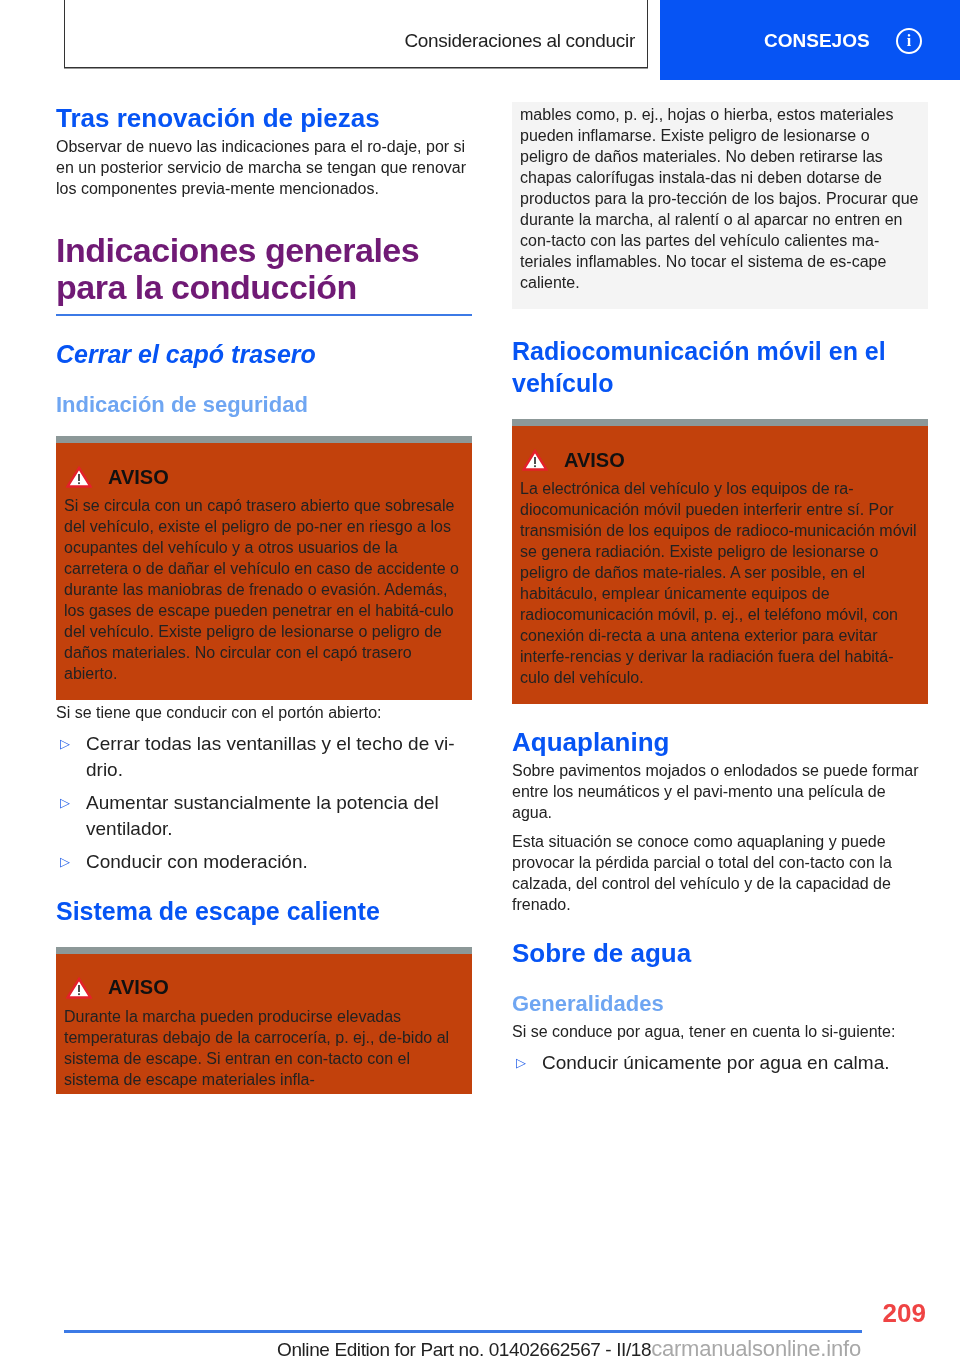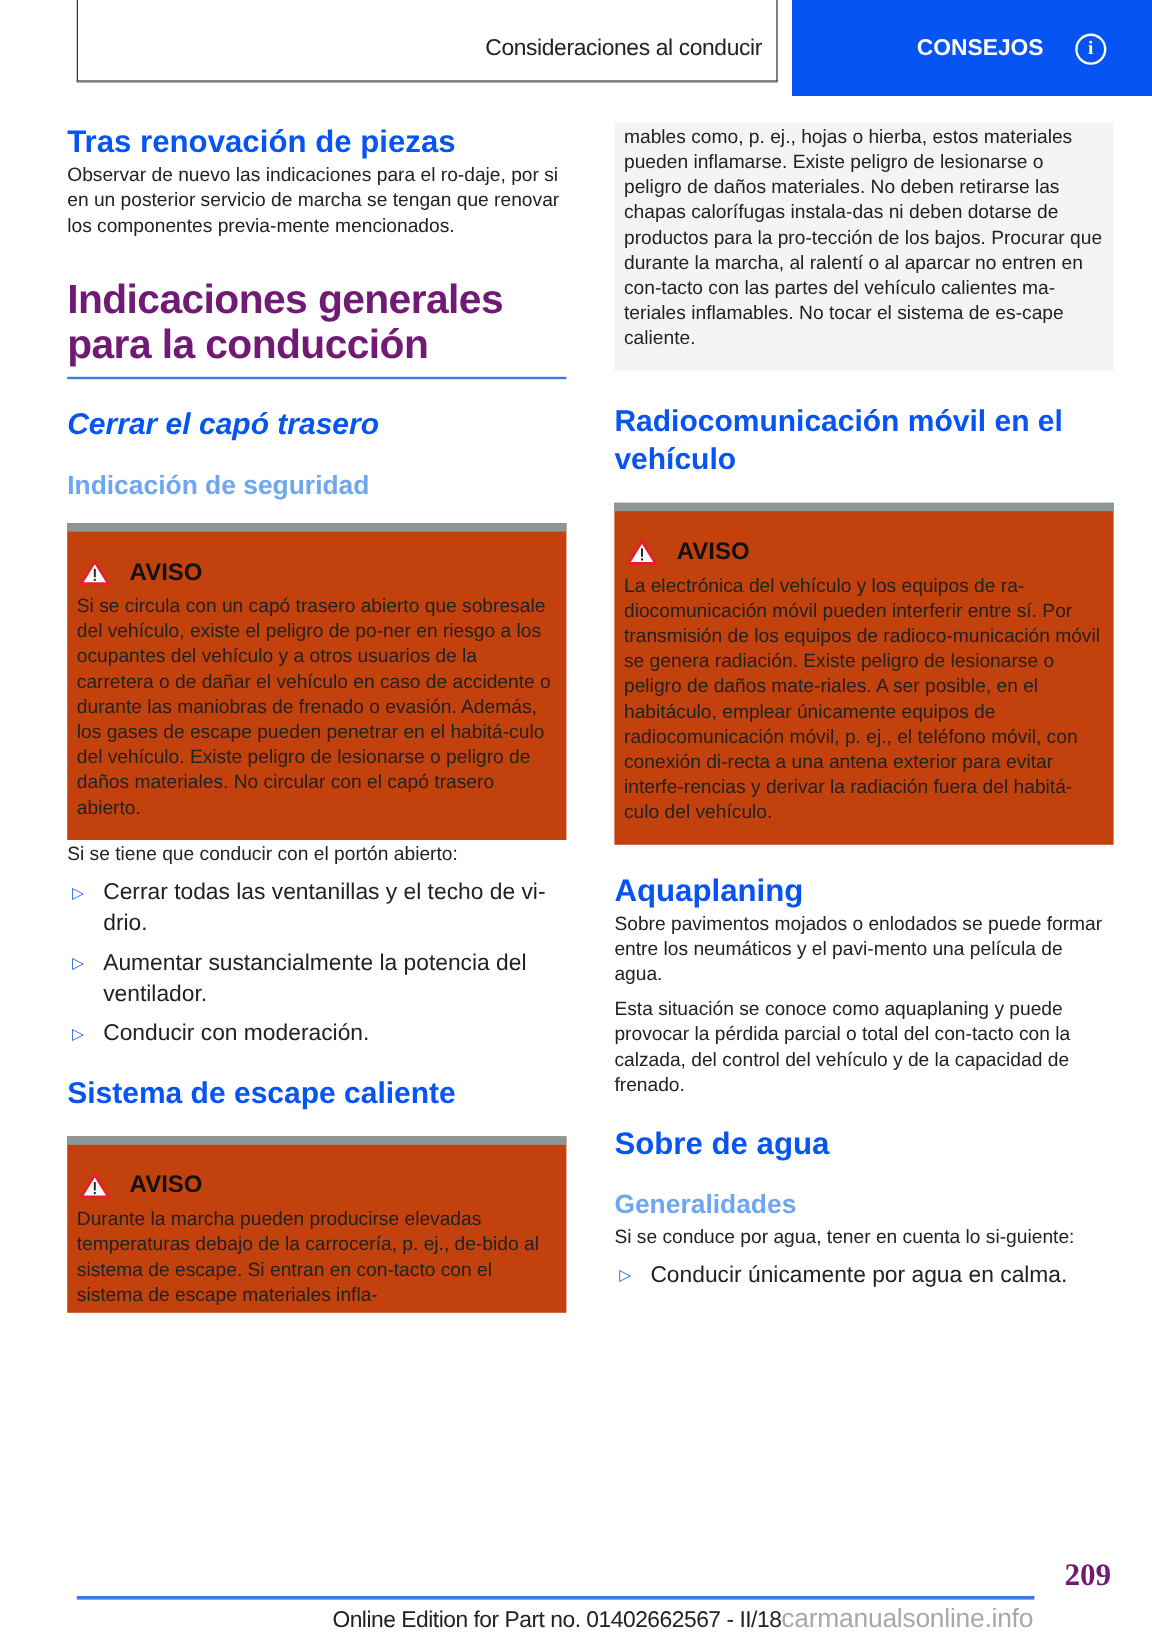--- a/index.html
+++ b/index.html
@@ -39,21 +39,21 @@
     background:#c2410c; border-top:7px solid #8c9898; padding:20px 8px 16px 8px;
   }
   .warn-cont { background:#f4f4f4; padding:2px 8px 16px 8px; }
   .warn-head { display:flex; align-items:center; height:28px; margin-bottom:4px; }
   .warn-icon { width:26px; height:22px; margin-left:2px; margin-right:16px; }
   .warn-title { font-weight:bold; font-size:20px; color:#111; }
   ul.tri { list-style:none; margin:0; padding:0; }
   ul.tri li { position:relative; padding-left:30px; font-size:19px; line-height:25.5px; margin-top:8px; color:#222; }
   ul.tri li .b { position:absolute; left:4px; top:0; color:#2560e8; font-size:13px; }
   .footer-rule { position:absolute; left:64px; top:1330px; width:798px; height:3px; background:#3c7ae6; }
-  .page-no { position:absolute; right:34px; top:1298px; font-size:26px; font-weight:bold; color:#701a75;font-family:Liberation Serif, serif; }
+  .page-no { position:absolute; right:34px; top:1298px; font-size:26px; font-weight:bold; color:#ef4444; }
   .footer-text { position:absolute; left:277px; top:1336px; font-size:19px; color:#222; letter-spacing:-0.4px; }
   .footer-site { color:#a8a8a8; font-size:22px; letter-spacing:-0.2px; }
 </style>
 </head>
 <body>
 
 <div class="header-left">
   <span>Consideraciones al conducir</span>
 </div>
 <div class="header-right">

